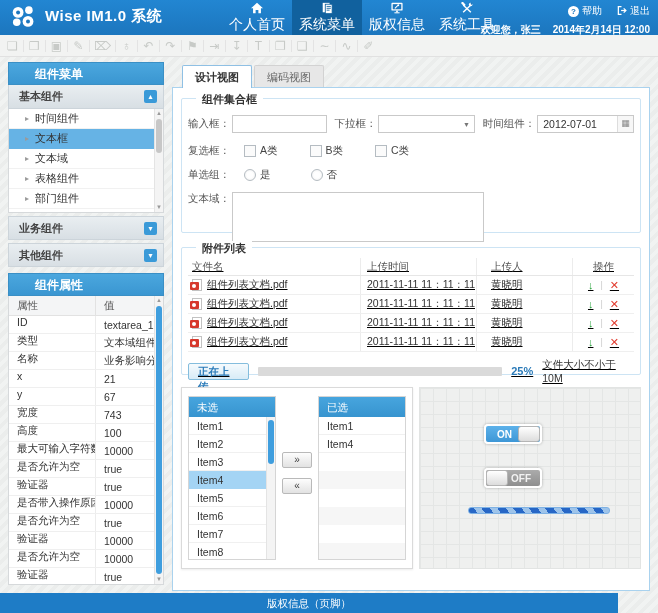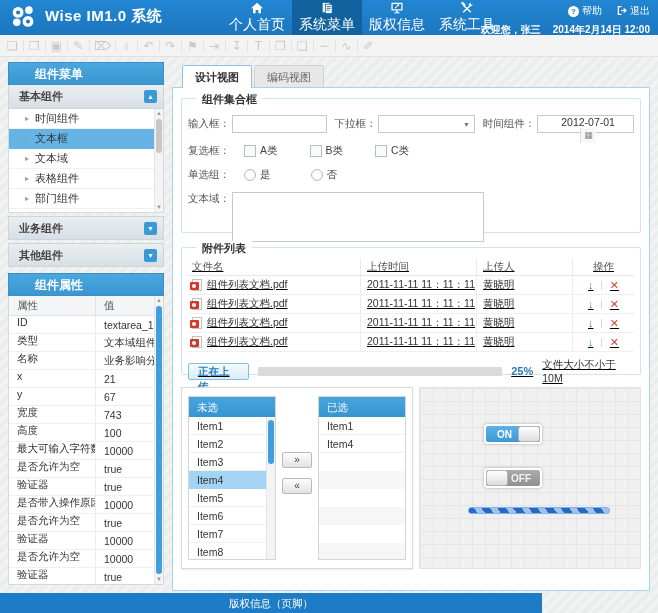--- a/index.html
+++ b/index.html
@@ -74,39 +74,39 @@
   .fs{position:relative;margin:10px 8px 0 8px;border:1px solid #cde4f4;border-radius:2px;padding:0 6px;}
   .lg{position:absolute;top:-7px;left:14px;background:#fff;padding:0 6px;font-size:11px;font-weight:bold;color:#333;}
   .fs1{height:135px;}
   .frow{display:flex;align-items:center;font-size:10.5px;color:#555;}
   .frow1{margin-top:16px;}
   .flabel{white-space:nowrap;}
   .f-input{width:98px;height:18px;border:1px solid #c9c9c9;background:#fff;margin-left:2px;}
   .f-select{width:100px;height:18px;border:1px solid #c9c9c9;background:#fff;margin-left:2px;position:relative;cursor:pointer;}
   .f-select .sel-arrow{position:absolute;right:4px;top:5px;font-size:7px;color:#777;}
   .f-date{width:100px;height:18px;border:1px solid #c9c9c9;background:#fff;margin-left:2px;display:flex;
-          align-items:center;justify-content:space-between;padding-left:5px;color:#333;cursor:pointer;flex-direction:column;}
+          align-items:center;justify-content:space-between;padding-left:5px;color:#333;cursor:pointer;}
   .calbtn{width:16px;height:16px;border-left:1px solid #ddd;background:#f7f7f7;color:#8a8a8a;font-size:9px;
           line-height:15px;text-align:center;cursor:pointer;}
   .frow2{margin-top:11px;}
   .cb{width:12px;height:12px;border:1px solid #b5bcc2;background:#fbfbfb;margin:0 4px 0 14px;cursor:pointer;}
   .cb-label{color:#444;}
   .frow3{margin-top:10px;}
   .rd{width:12px;height:12px;border:1px solid #b5bcc2;border-radius:50%;
       background:radial-gradient(#fff 40%,#eee);margin:0 4px 0 14px;cursor:pointer;}
   .frow4{margin-top:10px;align-items:flex-start;}
   .ta{width:252px;height:50px;border:1px solid #c9c9c9;background:#fff;margin-left:2px;}
 
   .fs2{margin-top:14px;height:128px;text-decoration:underline;}
   .ahead,.arow{display:flex;align-items:center;font-size:10.5px;}
   .ahead{margin-top:10px;height:18px;color:#555;border-bottom:1px solid #e6e6e6;}
   .arow{height:19px;border-bottom:1px solid #efefef;color:#333;}
   .ac1{width:172px;display:flex;align-items:center;padding-left:4px;}
   .ac2{width:116px;padding-left:6px;border-left:1px solid #ececec;align-self:stretch;display:flex;align-items:center;}
-  .ac3{width:96px;padding-left:6px;border-left:1px solid #ececec;align-self:stretch;display:flex;align-items:center;}
+  .ac3{width:96px;padding-left:14px;border-left:1px solid #ececec;align-self:stretch;display:flex;align-items:center;}
   .ac4{flex:1;border-left:1px solid #ececec;align-self:stretch;display:flex;align-items:center;justify-content:center;gap:7px;}
   .pdficon{width:10px;height:12px;border:1px solid #c2c2c2;background:#fff;position:relative;margin-right:5px;flex:none;}
   .pdficon::before{content:"";position:absolute;left:-3px;top:2px;width:9px;height:8px;background:#d6382c;border-radius:1px;}
   .pdficon::after{content:"";position:absolute;left:-1px;top:4px;width:4px;height:4px;background:#fff;border-radius:50%;}
   .dl{color:#28a23c;font-weight:bold;font-size:11px;cursor:pointer;}
   .opsep{color:#ccc;font-size:9px;}
   .del{color:#e23b2e;font-weight:bold;font-size:11px;cursor:pointer;}
   .uprow{display:flex;align-items:center;margin-top:6px;gap:9px;}
   .upbtn{height:17px;padding:0 9px;background:linear-gradient(#f5fafd,#d8ecf7);border:1px solid #84bddd;
          border-radius:2px;color:#2a7ab8;font-size:10.5px;font-weight:bold;line-height:15px;cursor:pointer;}
@@ -144,21 +144,21 @@
   .tg.on .tg-label{left:11px;}
   .tg.off .tg-label{right:9px;}
   .tg-knob{position:absolute;top:0;width:22px;height:16px;background:linear-gradient(#fff,#dcdcdc);
            border:1px solid #b5b5b5;border-radius:3px;}
   .tg.on .tg-knob{right:0;}
   .tg.off .tg-knob{left:0;}
   .stripebar{position:absolute;left:48px;top:119px;width:142px;height:7px;border:1px solid #7fb2e4;border-radius:3px;
              background:repeating-linear-gradient(55deg,#2767c6 0 7px,#9ec4ea 7px 13px);}
 
   
-  #ftr{position:absolute;left:0;top:593px;width:542px;height:20px;background:#1e7cc6;color:#fff;
+  #ftr{position:absolute;left:0;top:593px;width:618px;height:20px;background:#1e7cc6;color:#fff;
        font-size:10.5px;text-align:center;line-height:20px;}
 </style>
 </head>
 <body>
 
 <div id="app">
 
   <div id="hdr">
     <div class="logo">
       <span>

